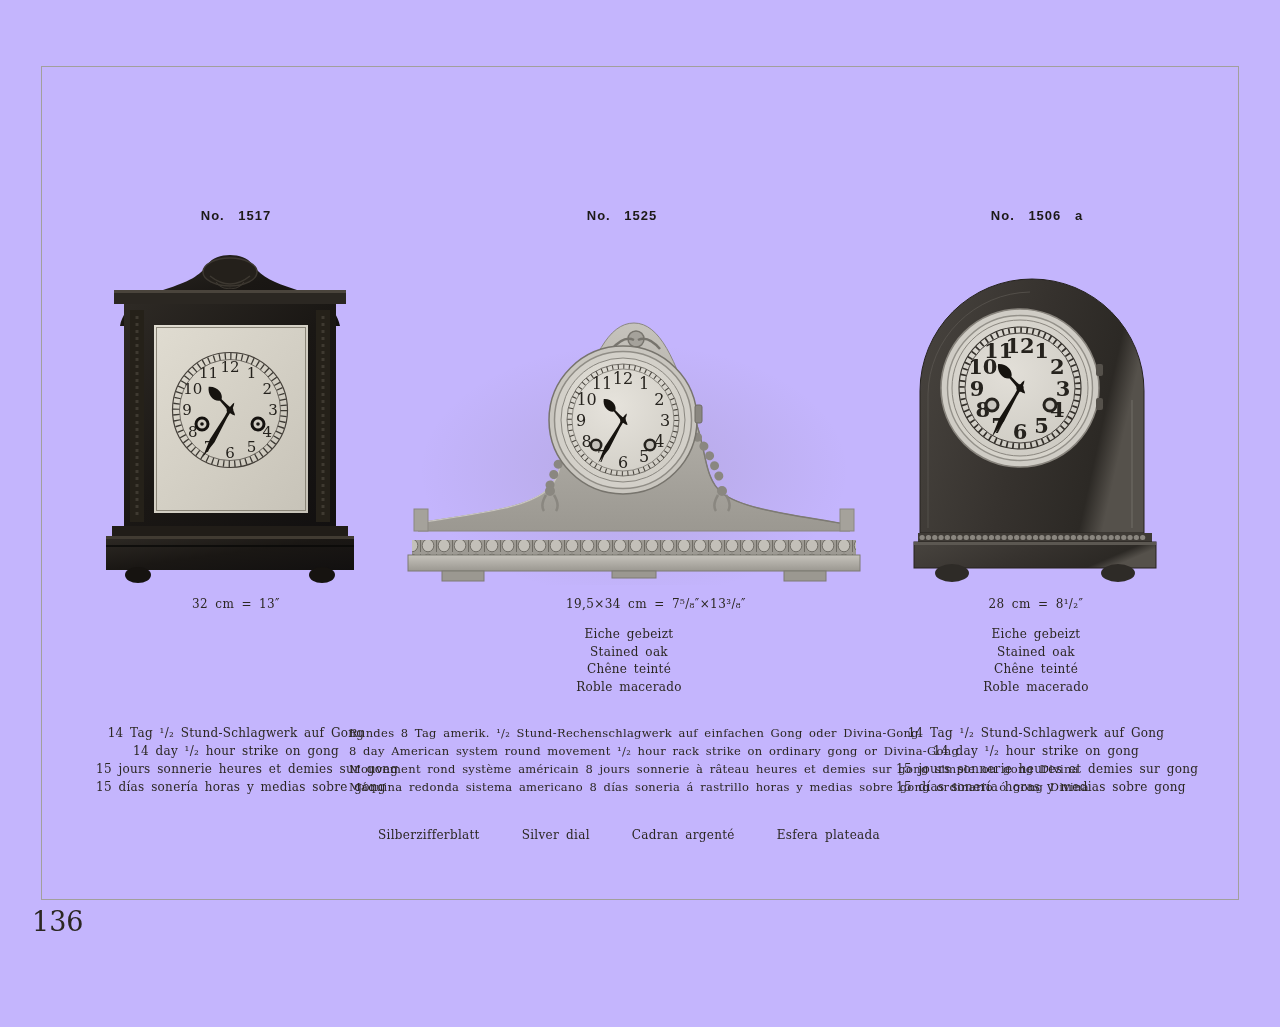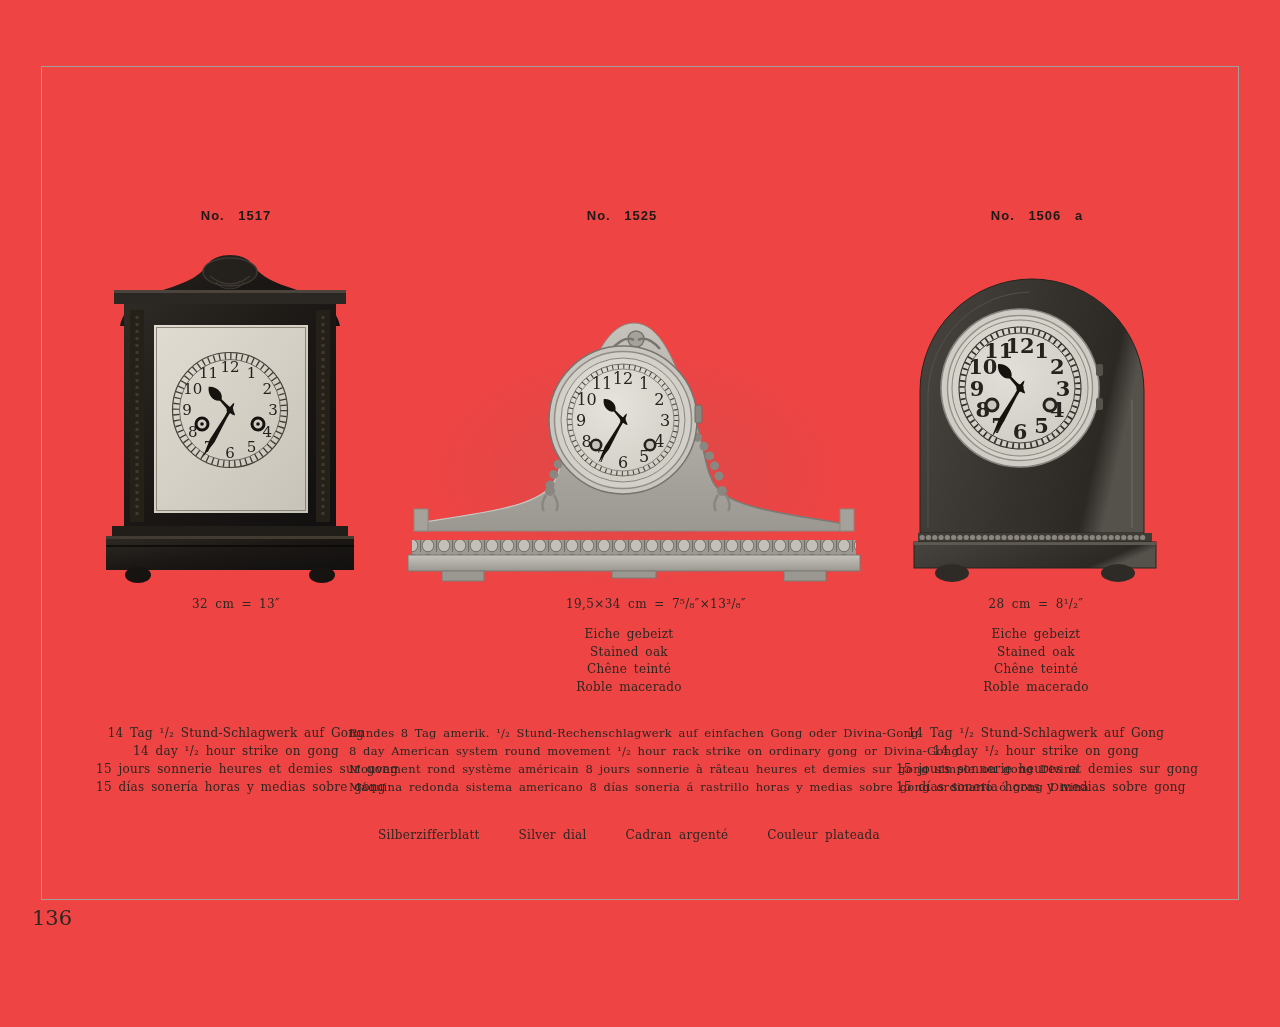--- a/index.html
+++ b/index.html
@@ -1,31 +1,31 @@
 <!DOCTYPE html>
 <html><head>
 <meta charset="utf-8">
 <style>
   html,body{margin:0;padding:0;background:#e9e7e3;}
-  #page{position:relative;width:1280px;height:1027px;background:#ef4444;overflow:hidden;
+  #page{position:relative;width:1280px;height:1027px;background:#c4b5fd;overflow:hidden;
         font-family:"DejaVu Serif", serif;color:#2b2722;}
   #frame{position:absolute;left:41px;top:66px;width:1196px;height:832px;
          border:1px solid #a2a09c;}
   .col-title{position:absolute;top:208px;width:220px;text-align:center;
              font-family:"Liberation Sans", sans-serif;font-weight:bold;
              font-size:13px;letter-spacing:1px;word-spacing:9px;color:#1d1a17;}
   .size-line{position:absolute;top:597px;width:300px;text-align:center;
              font-size:12px;letter-spacing:.4px;word-spacing:3px;}
   .text-block{position:absolute;text-align:center;font-size:12px;line-height:17.5px;
               letter-spacing:.3px;word-spacing:2.5px;}
   .text-block.movement{line-height:18px;}
   .text-block .line{white-space:nowrap;}
   #dial-row{position:absolute;left:378px;top:820px;width:502px;display:flex;
             justify-content:space-between;font-size:12px;letter-spacing:.3px;word-spacing:3px;margin-top:8px;}
-  #page-number{position:absolute;left:32px;top:906px;font-size:21px;color:#2b2722;}
+  #page-number{position:absolute;left:32px;top:906px;font-size:27px;color:#2b2722;}
   .fig{position:absolute;}
   .fig svg{display:block;}
   .halo1{background:radial-gradient(ellipse 58% 52% at 50% 52%, rgba(110,104,94,.14), rgba(110,104,94,0) 75%);}
   .halo2{background:radial-gradient(ellipse 60% 60% at 50% 58%, rgba(110,104,94,.16), rgba(110,104,94,0) 78%);}
   .halo3{background:radial-gradient(ellipse 60% 55% at 50% 52%, rgba(110,104,94,.15), rgba(110,104,94,0) 76%);}
 </style>
 </head>
 <body>
 
 <div id="page">
@@ -290,17 +290,17 @@
     <div class="line">14 Tag ¹/₂ Stund-Schlagwerk auf Gong</div>
     <div class="line">14 day ¹/₂ hour strike on gong</div>
     <div class="line">15 jours sonnerie heures et demies sur gong</div>
     <div class="line">15 días sonería horas y medias sobre gong</div>
   </div>
 
   <div id="dial-row">
     <span>Silberzifferblatt</span>
     <span>Silver dial</span>
     <span>Cadran argenté</span>
-    <span>Couleur plateada</span>
+    <span>Esfera plateada</span>
   </div>
 
   <div id="page-number">136</div>
 </div>
 
 </body></html>

